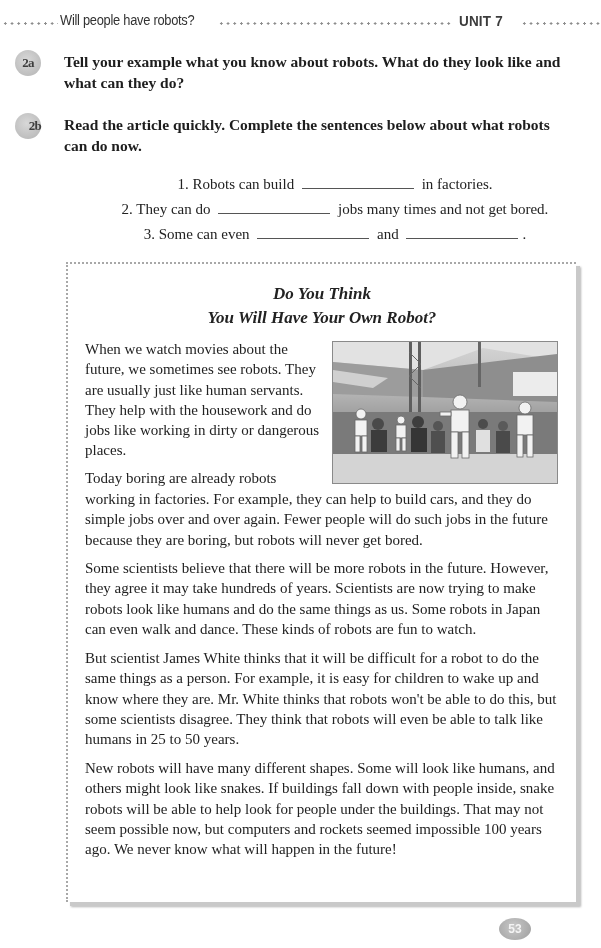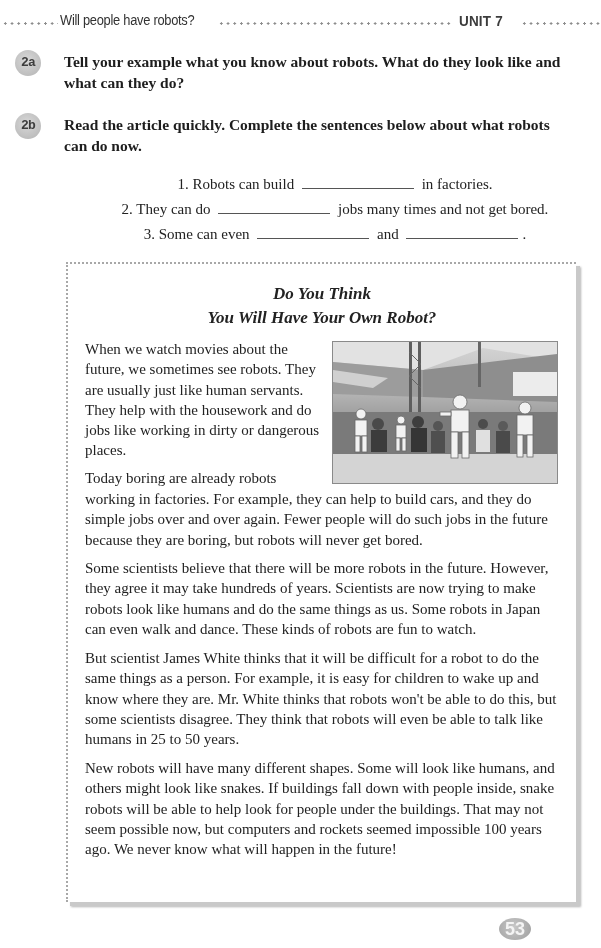--- a/index.html
+++ b/index.html
@@ -14,21 +14,21 @@
   .dots { position: absolute; top: 10px; height: 3px;
     background-image: radial-gradient(circle, #8c8c8c 1.1px, transparent 1.3px);
     background-size: 6.7px 3px; background-repeat: repeat-x; }
   .header-title { position: absolute; left: 60px; top: 0px; font-size: 14px; color: #333; letter-spacing: -0.3px; transform: scaleX(0.92); transform-origin: left; }
   .unit-label { position: absolute; left: 459px; top: 0px; font-size: 15px; font-weight: bold; color: #3c3c3c; letter-spacing: 0.2px; transform: scaleX(0.9); transform-origin: left; }
 
   .task { position: absolute; left: 0; width: 601px; }
   .badge {
     position: absolute; left: 15px; width: 26px; height: 26px; border-radius: 50%;
     background: radial-gradient(circle at 45% 40%, #d8d8d8, #b3b3b3);
-    font-family: Liberation Mono, monospace; font-weight: bold;
+    font-family: Liberation Serif, serif; font-weight: bold;
     font-size: 13px; color: #3d3d3d; text-align: center; line-height: 26px; letter-spacing: -0.8px;
   }
   .task-text { position: absolute; left: 64px; width: 510px; font-weight: bold; font-size: 15.5px; line-height: 21px; color: #1e1e1e; }
 
   .sentences { position: absolute; left: 95px; top: 172px; width: 480px; font-size: 15px; line-height: 25px; color: #222; text-align: center; }
   .sentence { white-space: nowrap; height: 25px; }
   .blank { display: inline-block; border-bottom: 1px solid #555; height: 14px; vertical-align: baseline; margin: 0 4px; }
 
   .article {
     position: absolute; left: 66px; top: 262px; width: 508px; height: 638px;
@@ -44,42 +44,42 @@
     position: absolute; left: 264px; top: 77px; width: 224px; height: 141px;
     border: 1px solid #8a8a8a; overflow: hidden;
     background: linear-gradient(180deg, #d6d6d6 0%, #bdbdbd 30%, #9a9a9a 55%, #888 70%, #c8c8c8 78%, #e0e0e0 100%);
   }
   .para { position: absolute; left: 17px; width: 478px; font-size: 15px; line-height: 20.3px; color: #222; }
   .para.narrow { width: 240px; }
 
   .page-number {
     position: absolute; left: 499px; top: 918px; width: 32px; height: 22px; border-radius: 50%;
     background: radial-gradient(circle at 45% 40%, #c8c8c8, #9e9e9e);
-    font-family: "Liberation Sans", "DejaVu Sans", sans-serif; font-weight: bold; font-size: 18px;
+    font-family: "Liberation Sans", "DejaVu Sans", sans-serif; font-weight: bold; font-size: 12px;
     color: #f4f4f4; text-align: center; line-height: 22px;
   }
 </style>
 </head>
 <body>
 
 <div class="header">
   <div class="dots" style="left:2px; width:56px;"></div>
   <div class="header-title">Will people have robots?</div>
   <div class="dots" style="left:218px; width:236px;"></div>
   <div class="unit-label">UNIT 7</div>
   <div class="dots" style="left:521px; width:80px;"></div>
 </div>
 
 <div class="task" style="top:50px;">
   <div class="badge" style="top:0px;">2a</div>
   <div class="task-text" style="top:1px;">Tell your example what you know about robots. What do they look like and what can they do?</div>
 </div>
 
 <div class="task" style="top:113px;">
-  <div class="badge" style="top:0px;">2b</div>
+  <div class="badge" style="top:0px;text-align:right;">2b</div>
   <div class="task-text" style="top:1px;">Read the article quickly. Complete the sentences below about what robots can do now.</div>
 </div>
 
 <div class="sentences">
   <div class="sentence">
     <span>1.</span>
     <span>Robots can build</span>
     <span class="blank" style="width:112px;"></span>
     <span>in factories.</span>
   </div>

